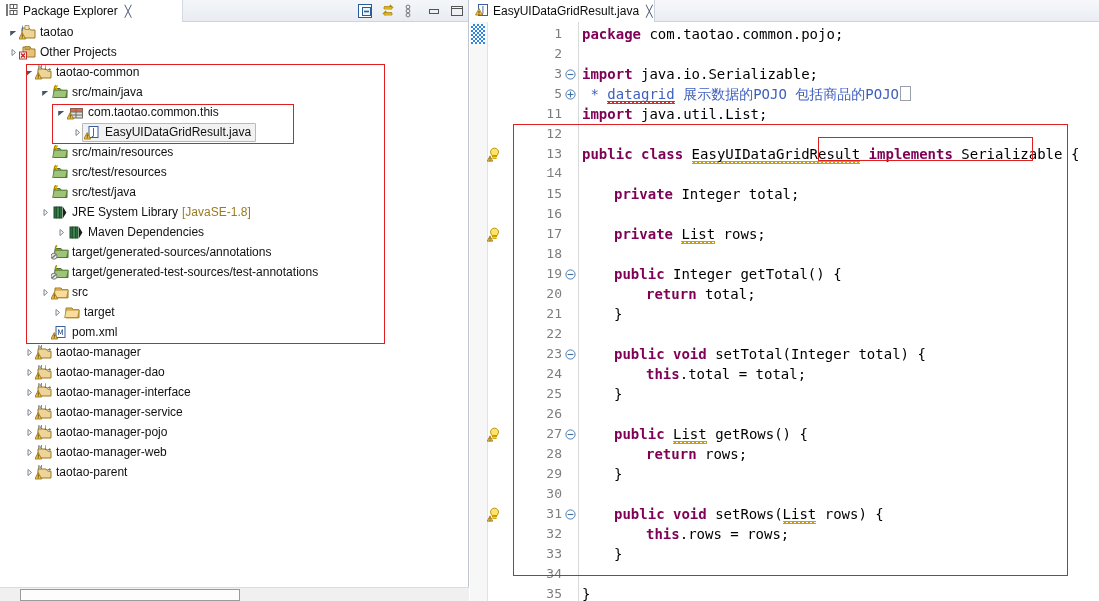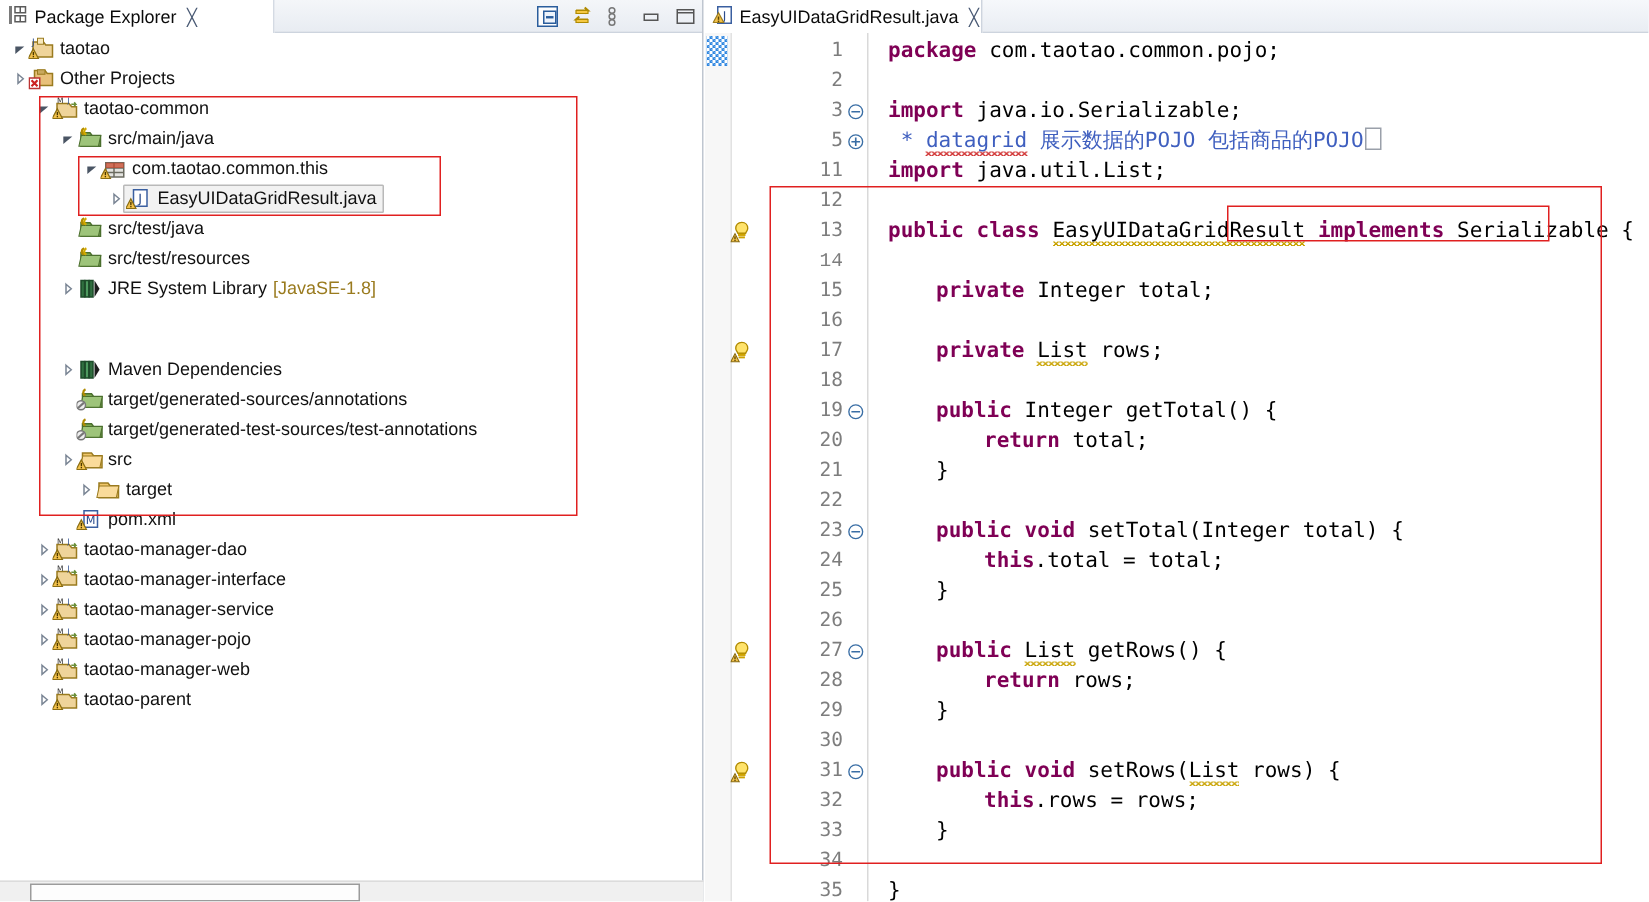--- a/index.html
+++ b/index.html
@@ -84,21 +84,21 @@
   .chg-marker{position:absolute;left:1px;width:14px;height:20px;
     background-image:
       linear-gradient(45deg,#2f86e0 25%,transparent 25%,transparent 75%,#2f86e0 75%),
       linear-gradient(45deg,#2f86e0 25%,transparent 25%,transparent 75%,#2f86e0 75%);
     background-size:4px 4px;background-position:0 0,2px 2px;background-color:#ffffff;}
   .gutter-sep{position:absolute;left:108px;top:0;bottom:0;width:1px;background:#d9d9d9;}
   .lnum{position:absolute;width:52px;left:40px;text-align:right;
     font-family:"DejaVu Sans Mono",monospace;font-size:13px;color:#7d7d7d;line-height:20px;}
   .fold{position:absolute;left:95px;top:4px;width:11px;height:11px;}
   .warnico{position:absolute;left:17px;top:3px;width:16px;height:15px;}
-  .code{position:absolute;left:122px;font-family:"DejaVu Sans Mono",monospace;font-size:14px;
+  .code{position:absolute;left:112px;font-family:"DejaVu Sans Mono",monospace;font-size:14px;
     line-height:20px;color:#000;white-space:pre;}
   .kw{color:#7f0055;font-weight:bold;}
   .sq-y{ text-decoration:none;
     background-image:
       linear-gradient(45deg,transparent 40%,#c8a200 40%,#c8a200 60%,transparent 60%),
       linear-gradient(-45deg,transparent 40%,#c8a200 40%,#c8a200 60%,transparent 60%);
     background-size:4px 3px;background-repeat:repeat-x;background-position:0 100%;
     padding-bottom:2px;}
   .sq-r{
     background-image:
@@ -278,53 +278,65 @@
         </div>
         <div class="row" style="padding-left: 40px;">
           <span class="arrow"></span>
           <span style="display: flex; align-items: center;">
             <span class="ico"><svg width="18" height="16" viewBox="0 0 18 16">
                 <path d="M3 4.5 h6 l1.4 1.8 h5.6 v7.2 h-13 z" fill="#7aa84f" stroke="#4b6f2e"></path>
                 <path d="M3.2 6.3 h13 l-1.6 7.2 h-13 z" fill="#9ec47a" stroke="#4b6f2e" stroke-width="0.7"></path>
                 <path d="M5 1.5 c-2 1 -2 3.4 0 4.2" fill="none" stroke="#b08a00" stroke-width="1.5"></path>
                 <path d="M6.6 1.5 c-2 1 -2 3.4 0 4.2" fill="none" stroke="#d2a900" stroke-width="1.5"></path>
               </svg></span>
-            <span class="label">src/test/java</span>
+            <span class="label">src/main/resources</span>
           </span>
         </div>
         <div class="row" style="padding-left: 40px;">
           <span class="arrow"></span>
           <span style="display: flex; align-items: center;">
             <span class="ico"><svg width="18" height="16" viewBox="0 0 18 16">
                 <path d="M3 4.5 h6 l1.4 1.8 h5.6 v7.2 h-13 z" fill="#7aa84f" stroke="#4b6f2e"></path>
                 <path d="M3.2 6.3 h13 l-1.6 7.2 h-13 z" fill="#9ec47a" stroke="#4b6f2e" stroke-width="0.7"></path>
                 <path d="M5 1.5 c-2 1 -2 3.4 0 4.2" fill="none" stroke="#b08a00" stroke-width="1.5"></path>
                 <path d="M6.6 1.5 c-2 1 -2 3.4 0 4.2" fill="none" stroke="#d2a900" stroke-width="1.5"></path>
               </svg></span>
             <span class="label">src/test/resources</span>
           </span>
         </div>
         <div class="row" style="padding-left: 40px;">
+          <span class="arrow"></span>
+          <span style="display: flex; align-items: center;">
+            <span class="ico"><svg width="18" height="16" viewBox="0 0 18 16">
+                <path d="M3 4.5 h6 l1.4 1.8 h5.6 v7.2 h-13 z" fill="#7aa84f" stroke="#4b6f2e"></path>
+                <path d="M3.2 6.3 h13 l-1.6 7.2 h-13 z" fill="#9ec47a" stroke="#4b6f2e" stroke-width="0.7"></path>
+                <path d="M5 1.5 c-2 1 -2 3.4 0 4.2" fill="none" stroke="#b08a00" stroke-width="1.5"></path>
+                <path d="M6.6 1.5 c-2 1 -2 3.4 0 4.2" fill="none" stroke="#d2a900" stroke-width="1.5"></path>
+              </svg></span>
+            <span class="label">src/test/java</span>
+          </span>
+        </div>
+        <div class="row" style="padding-left: 40px;">
           <span class="arrow">
             <svg width="9" height="9" viewBox="0 0 9 9">
               <path d="M3 1.5 L6.5 4.5 L3 7.5 Z" fill="none" stroke="#7a8594" stroke-width="1"></path>
             </svg>
           </span>
           <span style="display: flex; align-items: center;">
             <span class="ico"><svg width="18" height="16" viewBox="0 0 18 16">
                 <rect x="3" y="3" width="2.4" height="11" fill="#2f6f3f" stroke="#1d4a29"></rect>
                 <rect x="5.8" y="3" width="2.4" height="11" fill="#4e9a5f" stroke="#1d4a29"></rect>
                 <rect x="8.6" y="3" width="2.4" height="11" fill="#2f6f3f" stroke="#1d4a29"></rect>
                 <path d="M12 3 l3.4 5.5 l-3.4 5.5 z" fill="#1d1d1d"></path>
               </svg></span>
             <span class="label">JRE System Library</span>
             <span class="label dim" style="margin-left: 4px;">[JavaSE-1.8]</span>
           </span>
         </div>
-        <div class="row" style="padding-left: 40px; margin-top: 34px;">
+        <div class="row" style="padding-left: 56px;">
           <span class="arrow">
             <svg width="9" height="9" viewBox="0 0 9 9">
               <path d="M3 1.5 L6.5 4.5 L3 7.5 Z" fill="none" stroke="#7a8594" stroke-width="1"></path>
             </svg>
           </span>
           <span style="display: flex; align-items: center;">
             <span class="ico"><svg width="18" height="16" viewBox="0 0 18 16">
                 <rect x="3" y="3" width="2.4" height="11" fill="#2f6f3f" stroke="#1d4a29"></rect>
                 <rect x="5.8" y="3" width="2.4" height="11" fill="#4e9a5f" stroke="#1d4a29"></rect>
                 <rect x="8.6" y="3" width="2.4" height="11" fill="#2f6f3f" stroke="#1d4a29"></rect>
@@ -394,20 +406,38 @@
           <span class="arrow"></span>
           <span style="display: flex; align-items: center;">
             <span class="ico"><svg width="18" height="16" viewBox="0 0 18 16">
                 <rect x="5" y="2.5" width="9" height="11" fill="#fff" stroke="#3a5fa0"></rect>
                 <text x="9.4" y="11" font-size="7.5" fill="#2b4c8c" text-anchor="middle" font-family="DejaVu Sans,sans-serif">M</text>
                 <path d="M-0.2 15 L3.2 8.6 L6.6 15 Z" fill="#f2c14b" stroke="#8a6d12" stroke-width="0.8"></path>
                 <rect x="2.8" y="10.6" width="0.9" height="2.2" fill="#4a3800"></rect>
                 <rect x="2.8" y="13.3" width="0.9" height="0.9" fill="#4a3800"></rect>
               </svg></span>
             <span class="label">pom.xml</span>
+          </span>
+        </div>
+        <div class="row" style="padding-left: 24px;">
+          <span class="arrow">
+            <svg width="9" height="9" viewBox="0 0 9 9">
+              <path d="M3 1.5 L6.5 4.5 L3 7.5 Z" fill="none" stroke="#7a8594" stroke-width="1"></path>
+            </svg>
+          </span>
+          <span style="display: flex; align-items: center;">
+            <span class="ico"><svg width="18" height="16" viewBox="0 0 18 16">
+                <path d="M3 5 h8 l1.8 2.2 h3.2 v6.8 h-13 z" fill="#efd49a" stroke="#9a7b1f"></path>
+                <path d="M12.5 5.5 l3 0 l-1 -1.3 M15.5 5.5 l-1 1.3" fill="none" stroke="#6b8f3a" stroke-width="1"></path>
+                <text x="3" y="4.6" font-size="5" fill="#333" font-family="DejaVu Sans,sans-serif">M</text>
+                <path d="M-0.2 15 L3.2 8.6 L6.6 15 Z" fill="#f2c14b" stroke="#8a6d12" stroke-width="0.8"></path>
+                <rect x="2.8" y="10.6" width="0.9" height="2.2" fill="#4a3800"></rect>
+                <rect x="2.8" y="13.3" width="0.9" height="0.9" fill="#4a3800"></rect>
+              </svg></span>
+            <span class="label">taotao-manager</span>
           </span>
         </div>
         <div class="row" style="padding-left: 24px;">
           <span class="arrow">
             <svg width="9" height="9" viewBox="0 0 9 9">
               <path d="M3 1.5 L6.5 4.5 L3 7.5 Z" fill="none" stroke="#7a8594" stroke-width="1"></path>
             </svg>
           </span>
           <span style="display: flex; align-items: center;">
             <span class="ico"><svg width="18" height="16" viewBox="0 0 18 16">

